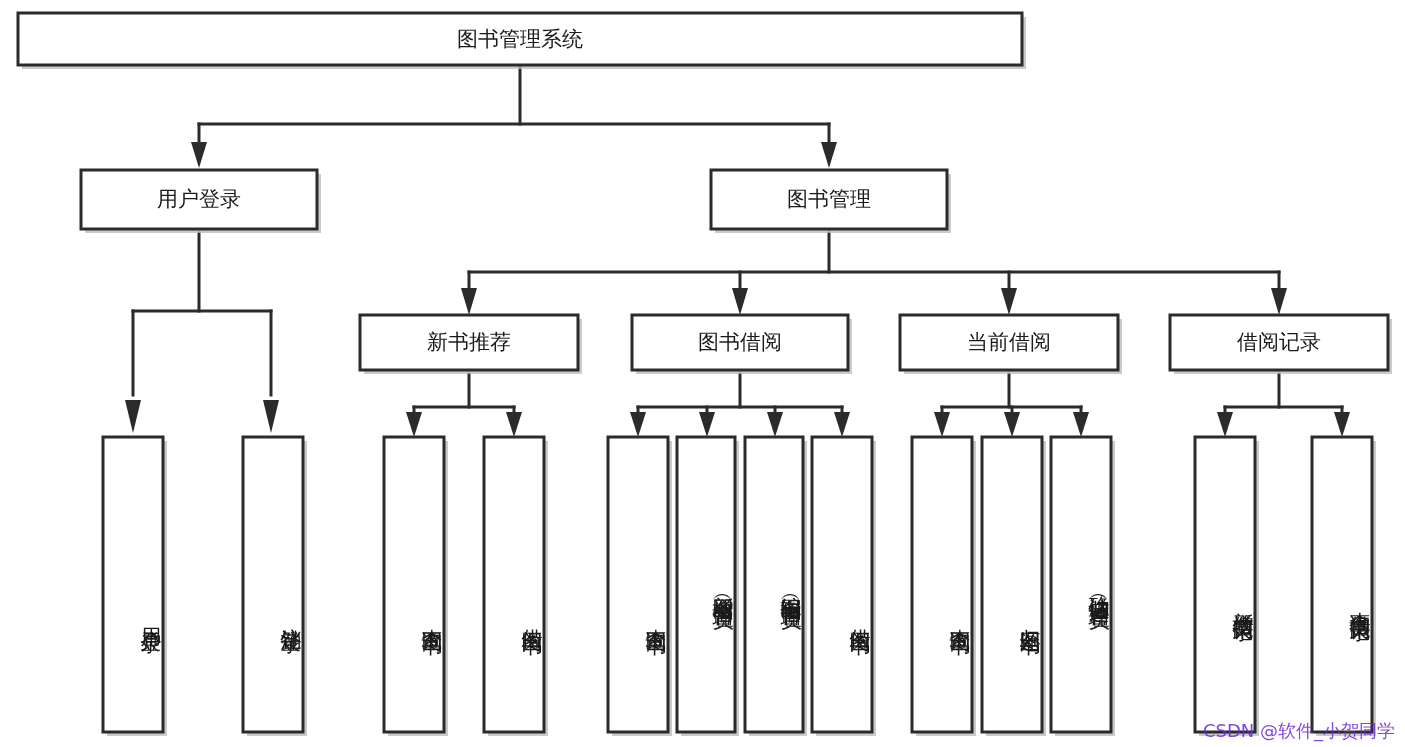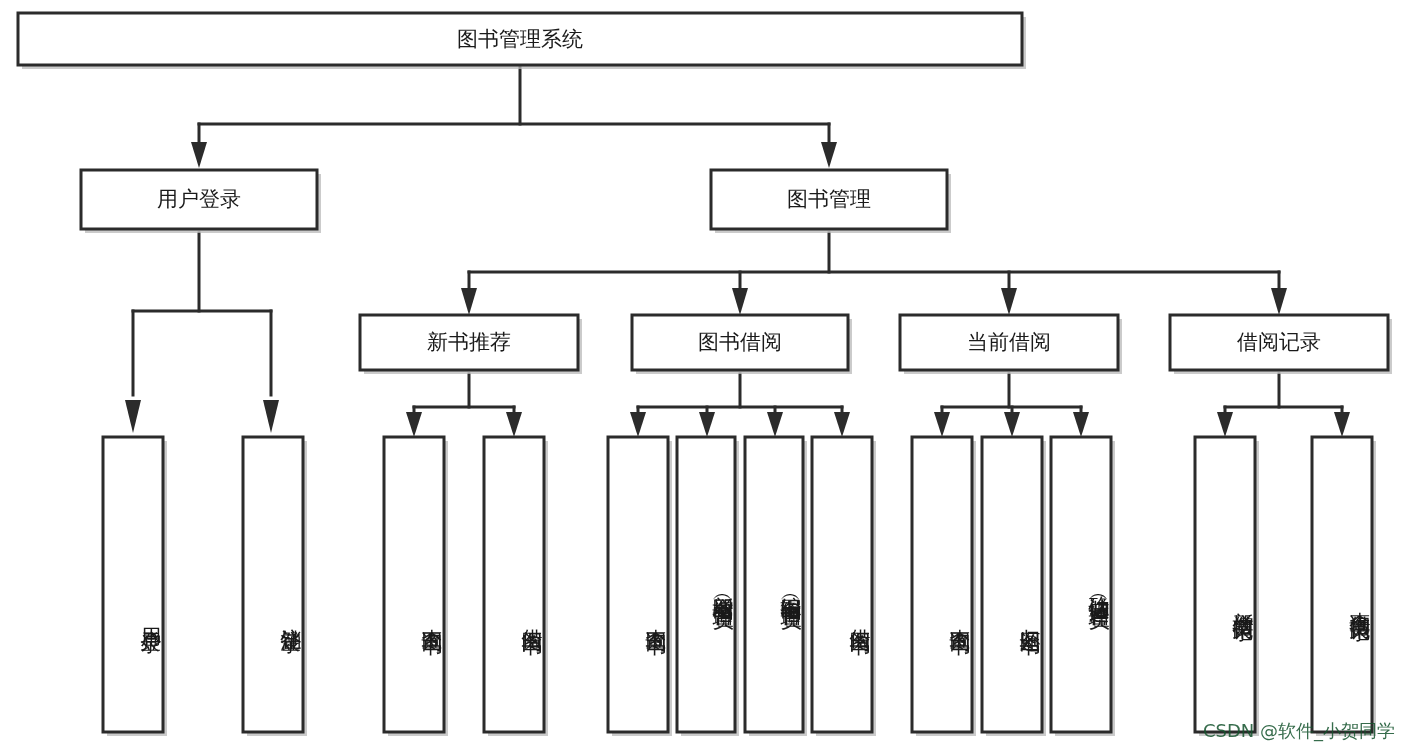--- a/index.html
+++ b/index.html
@@ -69,21 +69,21 @@
     display: flex;
     align-items: flex-start;
     justify-content: center;
   }
   .watermark {
     position: absolute;
     right: 10px;
     bottom: 4px;
     font-family: "DejaVu Sans", "Liberation Sans", sans-serif;
     font-size: 18px;
-    color: #14532d;
+    color: #6d28d9;
     opacity: 0.85;
     white-space: nowrap;
     pointer-events: none;
   }
 </style>
 </head>
 <body>
 
 <div id="diagram-root">
 

